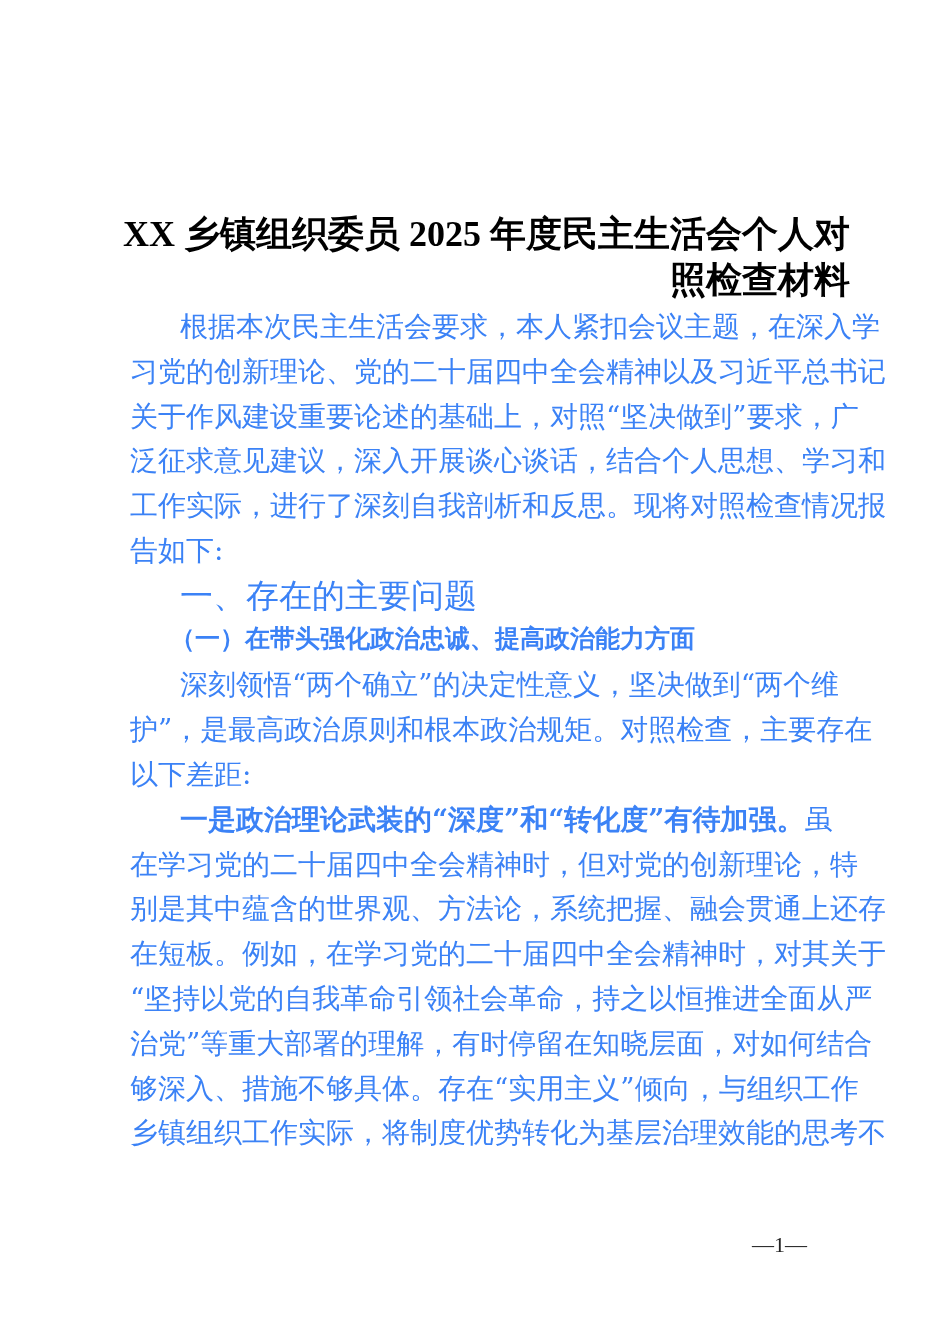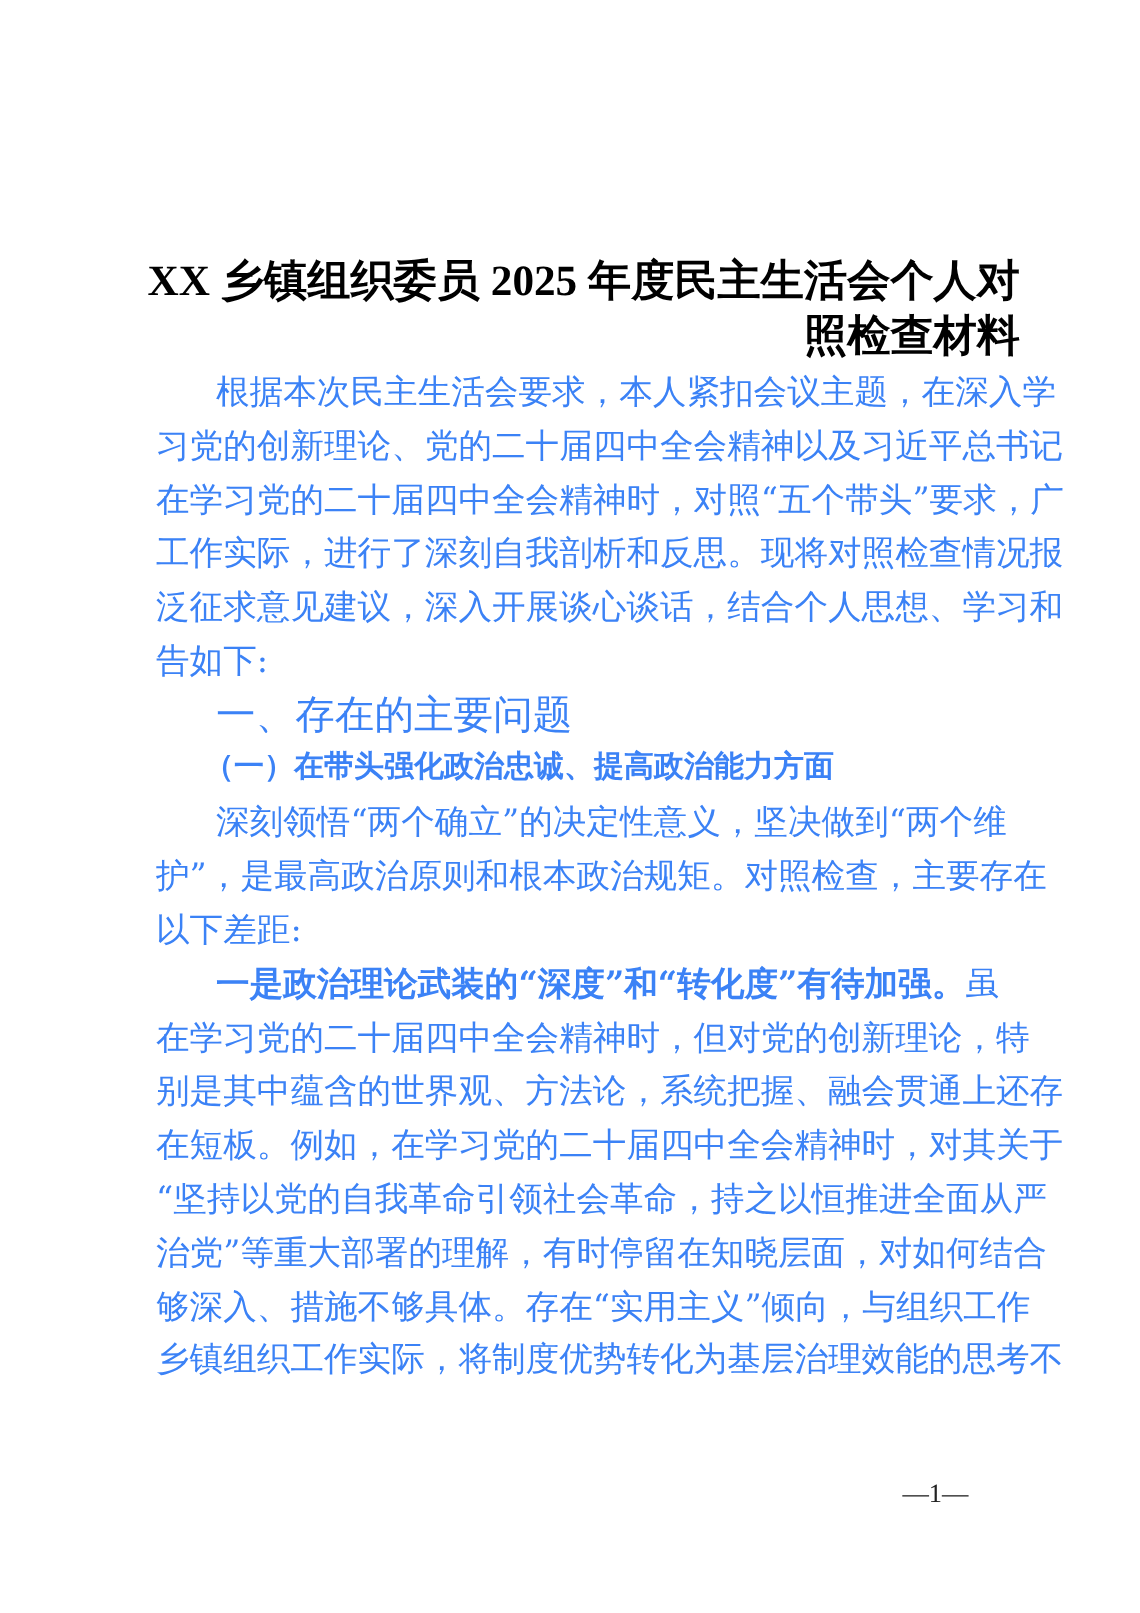--- a/index.html
+++ b/index.html
@@ -26,23 +26,23 @@
 
 <div class="page">
   <div class="title">
     <div>XX 乡镇组织委员 2025 年度民主生活会个人对</div>
     <div>照检查材料</div>
   </div>
 
   <div class="body">
     <div class="line indent">根据本次民主生活会要求，本人紧扣会议主题，在深入学</div>
     <div class="line">习党的创新理论、党的二十届四中全会精神以及习近平总书记</div>
-    <div class="line">在学习党的二十届四中全会精神时，对照“五个带头”要求，广</div>
+    <div class="line">关于作风建设重要论述的基础上，对照“坚决做到”要求，广</div>
+    <div class="line">泛征求意见建议，深入开展谈心谈话，结合个人思想、学习和</div>
     <div class="line">工作实际，进行了深刻自我剖析和反思。现将对照检查情况报</div>
-    <div class="line">泛征求意见建议，深入开展谈心谈话，结合个人思想、学习和</div>
     <div class="line last">告如下:</div>
 
     <div class="line last indent h1">一、存在的主要问题</div>
     <div class="line last h2">（一）在带头强化政治忠诚、提高政治能力方面</div>
 
     <div class="line indent">深刻领悟“两个确立”的决定性意义，坚决做到“两个维</div>
     <div class="line">护”，是最高政治原则和根本政治规矩。对照检查，主要存在</div>
     <div class="line last">以下差距:</div>
 
     <div class="line indent"><span class="b">一是政治理论武装的“深度”和“转化度”有待加强。</span><span>虽</span></div>

